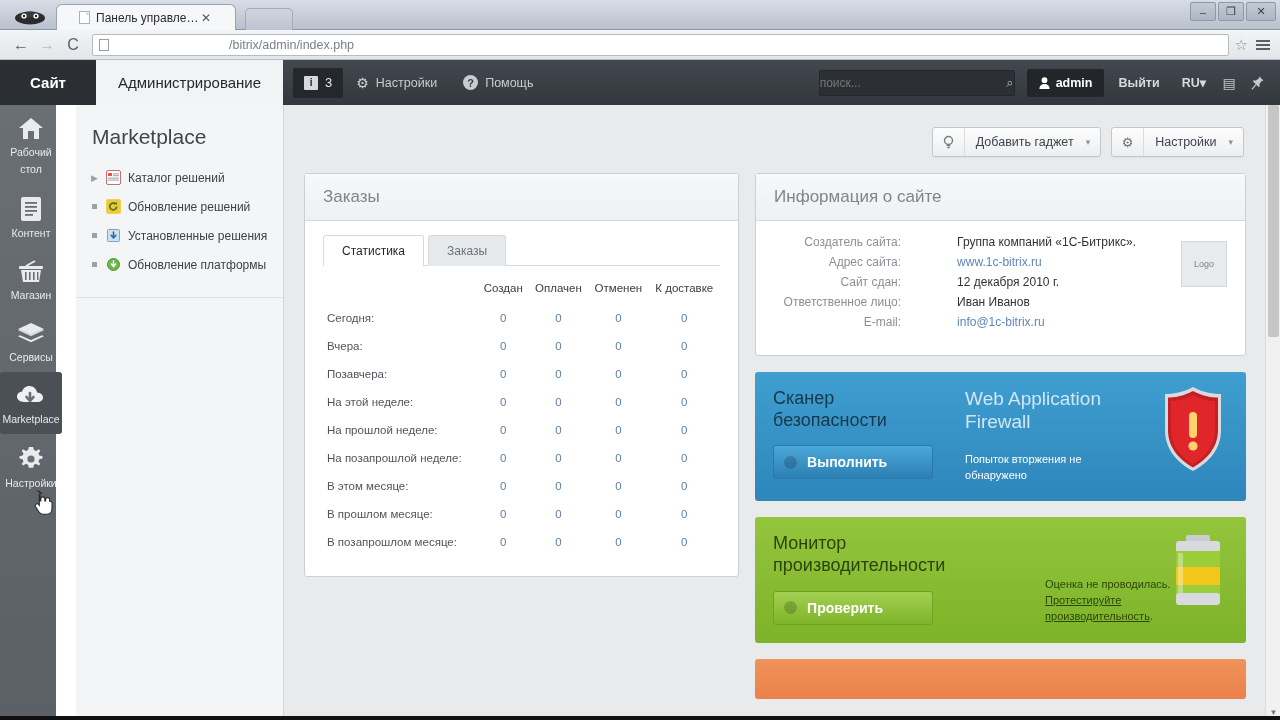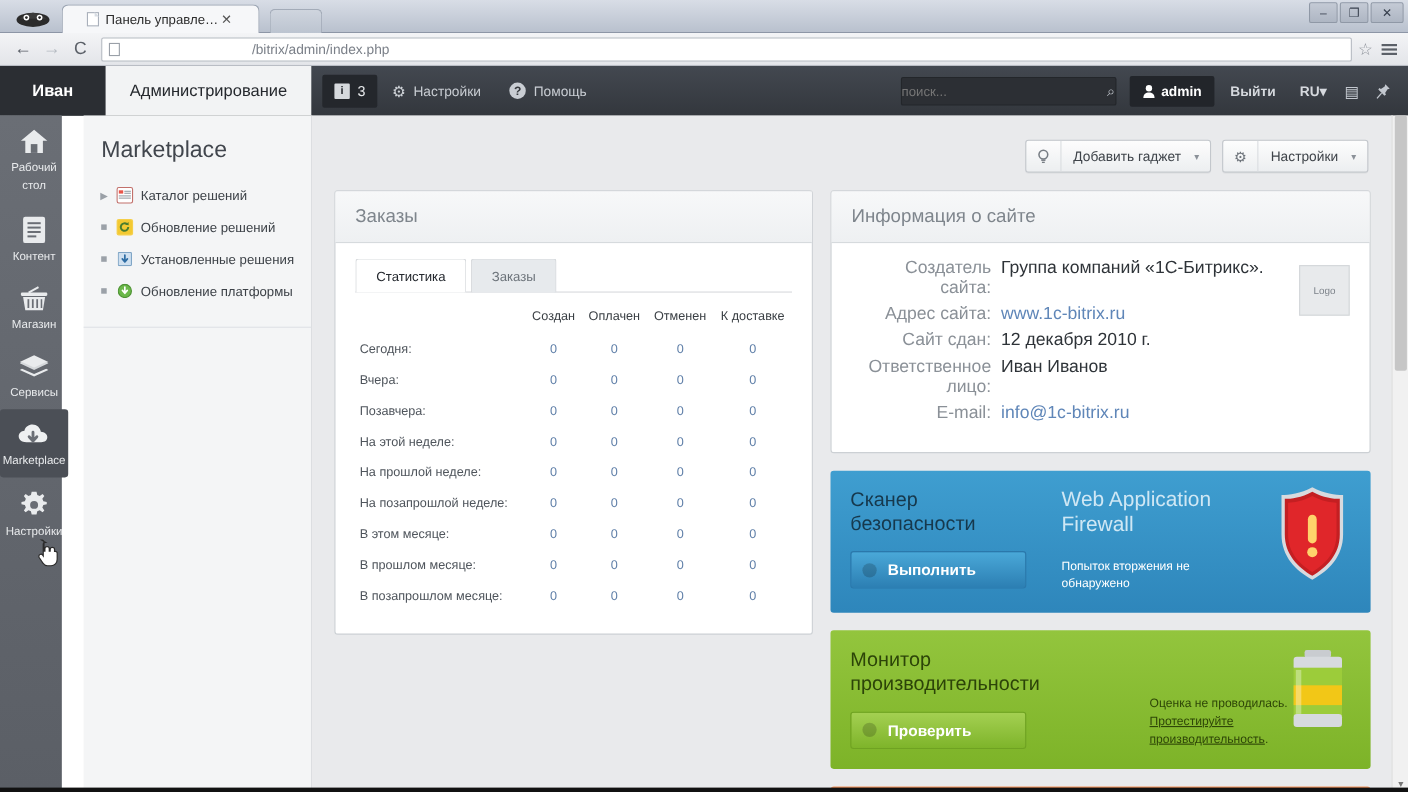--- a/index.html
+++ b/index.html
@@ -228,21 +228,21 @@
     padding:6px 4px 10px 4px;
   }
   table.stats th.lbl { text-align:left; }
   table.stats td { font-size:11.5px; color:#4a5058; text-align:center; padding:8px 4px; }
   table.stats td.lbl { text-align:left; color:#4f555c; }
   table.stats td.num { color:#5f7fa8; }
 
   
   .si-wrap { display:flex; }
   .si-table { flex:1; }
-  .si-row { display:flex; margin-bottom:6px; font-size:16px; }
+  .si-row { display:flex; margin-bottom:6px; font-size:12px;gap:47px; }
   .si-k { width:136px; text-align:right; color:#8a9097; padding-right:9px; }
   .si-v { color:#2e3338; }
   .si-v a { color:#5f86b8; text-decoration:none; }
   .si-logo {
     width:46px; height:46px; background:#e8eaec; border:1px solid #d3d6d9;
     display:flex; align-items:center; justify-content:center;
     font-size:9px; color:#7d838a; margin:6px 0 0 8px; flex:none;
   }
   .si-edit { margin-top:12px; font-size:12px; }
   .si-edit a { color:#5f86b8; text-decoration:none; }
@@ -330,21 +330,21 @@
     </div>
     <div class="star-ico">☆</div>
     <div class="menu-ico">
         <i></i>
         <i></i>
         <i></i>
       </div>
   </div>
 
   <div class="bx-panel">
-    <div class="bx-site-btn">Иван</div>
+    <div class="bx-site-btn">Сайт</div>
     <div class="bx-admin-tab">Администрирование</div>
     <div class="bx-badge">
       <i class="i-ico">i</i>
       <span>3</span>
     </div>
     <div class="bx-link">
       <span class="gear-g">⚙</span>
       <span>Настройки</span>
     </div>
     <div class="bx-link">

